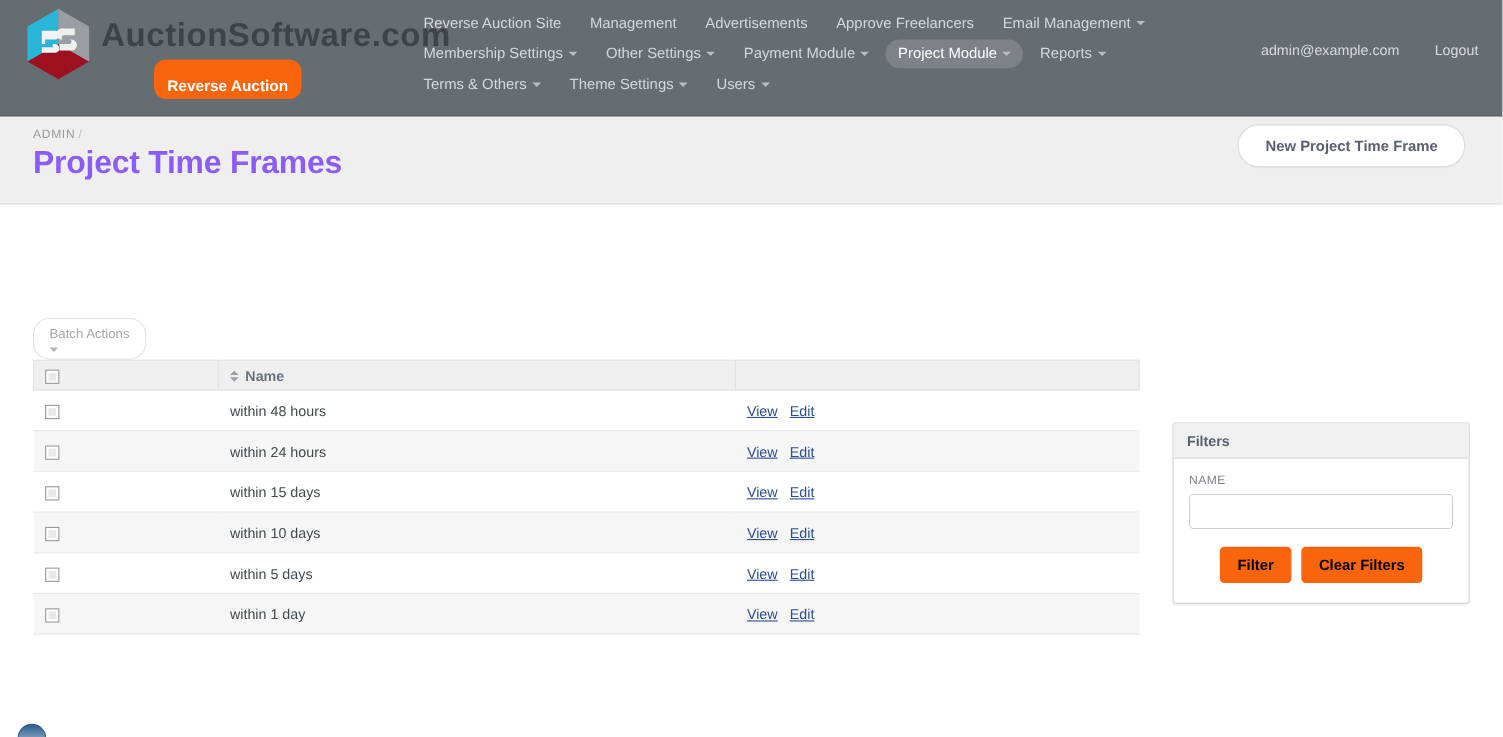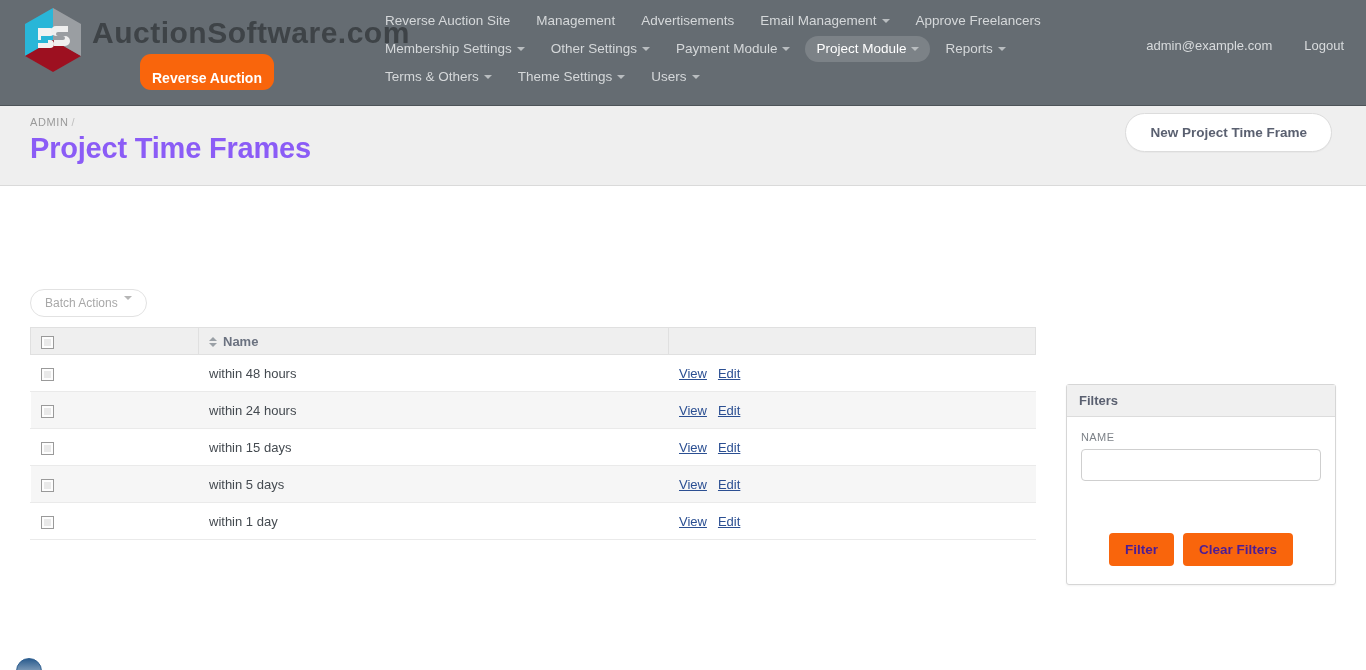--- a/index.html
+++ b/index.html
@@ -93,20 +93,21 @@
   
   .content { position: relative; width: 1366px; height: 496px; background: #fff; }
 
   .batch-btn {
     position: absolute; left: 30px; top: 103px;
     border: 1px solid #e2e2e2; border-radius: 15px;
     background: #ffffff; color: #a8a8a8;
     font-size: 12px; padding: 6px 14px;
     display: inline-flex; align-items: flex-start; gap: 6px;
     cursor: pointer;
+    flex-direction: column;
   }
   .batch-btn .caret { border-top-color: #b6b6b6; }
 
   table.grid {
     position: absolute; left: 30px; top: 141px;
     width: 1006px; border-collapse: collapse;
     font-size: 13px;
   }
   table.grid th {
     background: #efefef; border: 1px solid #e0e0e0;
@@ -177,25 +178,24 @@
     width: 100%; height: 32px;
     border: 1px solid #cfcfcf; border-radius: 4px;
     padding: 4px 8px; font-size: 13px;
     font-family: "Liberation Sans", sans-serif;
     outline: none; color: #333;
   }
   .fbtns {
     margin-top: 16px; display: flex; gap: 9px; justify-content: center;
   }
   .fbtn {
-    background: #f9650c; color: #4c1d95; border: none;
+    background: #f9650c; color: #000000; border: none;
     border-radius: 4px; font-size: 13.5px; font-weight: bold;
     padding: 9px 16px; cursor: pointer;
     font-family: "Liberation Sans", sans-serif;
-    margin-top: 36px;
   }
 
   .corner-widget {
     position: absolute; left: 16px; top: 658px;
     width: 26px; height: 26px; border-radius: 50%;
     background: linear-gradient(to bottom, #2c5d8f, #cfd8e0);
     border: 1px solid #2c5d8f;
   }
 </style>
 </head>
@@ -230,25 +230,25 @@
     <div class="nav-item">
       <span>Reverse Auction Site</span>
     </div>
     <div class="nav-item">
       <span>Management</span>
     </div>
     <div class="nav-item">
       <span>Advertisements</span>
     </div>
     <div class="nav-item">
+      <span>Approve Freelancers</span>
+    </div>
+    <div class="nav-item">
       <span>Email Management</span>
       <span class="caret"></span>
-    </div>
-    <div class="nav-item">
-      <span>Approve Freelancers</span>
     </div>
 
     <div class="nav-item">
       <span>Membership Settings</span>
       <span class="caret"></span>
     </div>
     <div class="nav-item">
       <span>Other Settings</span>
       <span class="caret"></span>
     </div>
@@ -329,20 +329,29 @@
         <td class="c-name">within 24 hours</td>
         <td class="c-acts">
           <a class="rowlink">View</a><a class="rowlink">Edit</a>
         </td>
       </tr>
       <tr>
         <td class="c-check">
           <span class="cbx"></span>
         </td>
         <td class="c-name">within 15 days</td>
+        <td class="c-acts">
+          <a class="rowlink">View</a><a class="rowlink">Edit</a>
+        </td>
+      </tr>
+      <tr>
+        <td class="c-check">
+          <span class="cbx"></span>
+        </td>
+        <td class="c-name">within 10 days</td>
         <td class="c-acts">
           <a class="rowlink">View</a><a class="rowlink">Edit</a>
         </td>
       </tr>
       <tr>
         <td class="c-check">
           <span class="cbx"></span>
         </td>
         <td class="c-name">within 5 days</td>
         <td class="c-acts">

